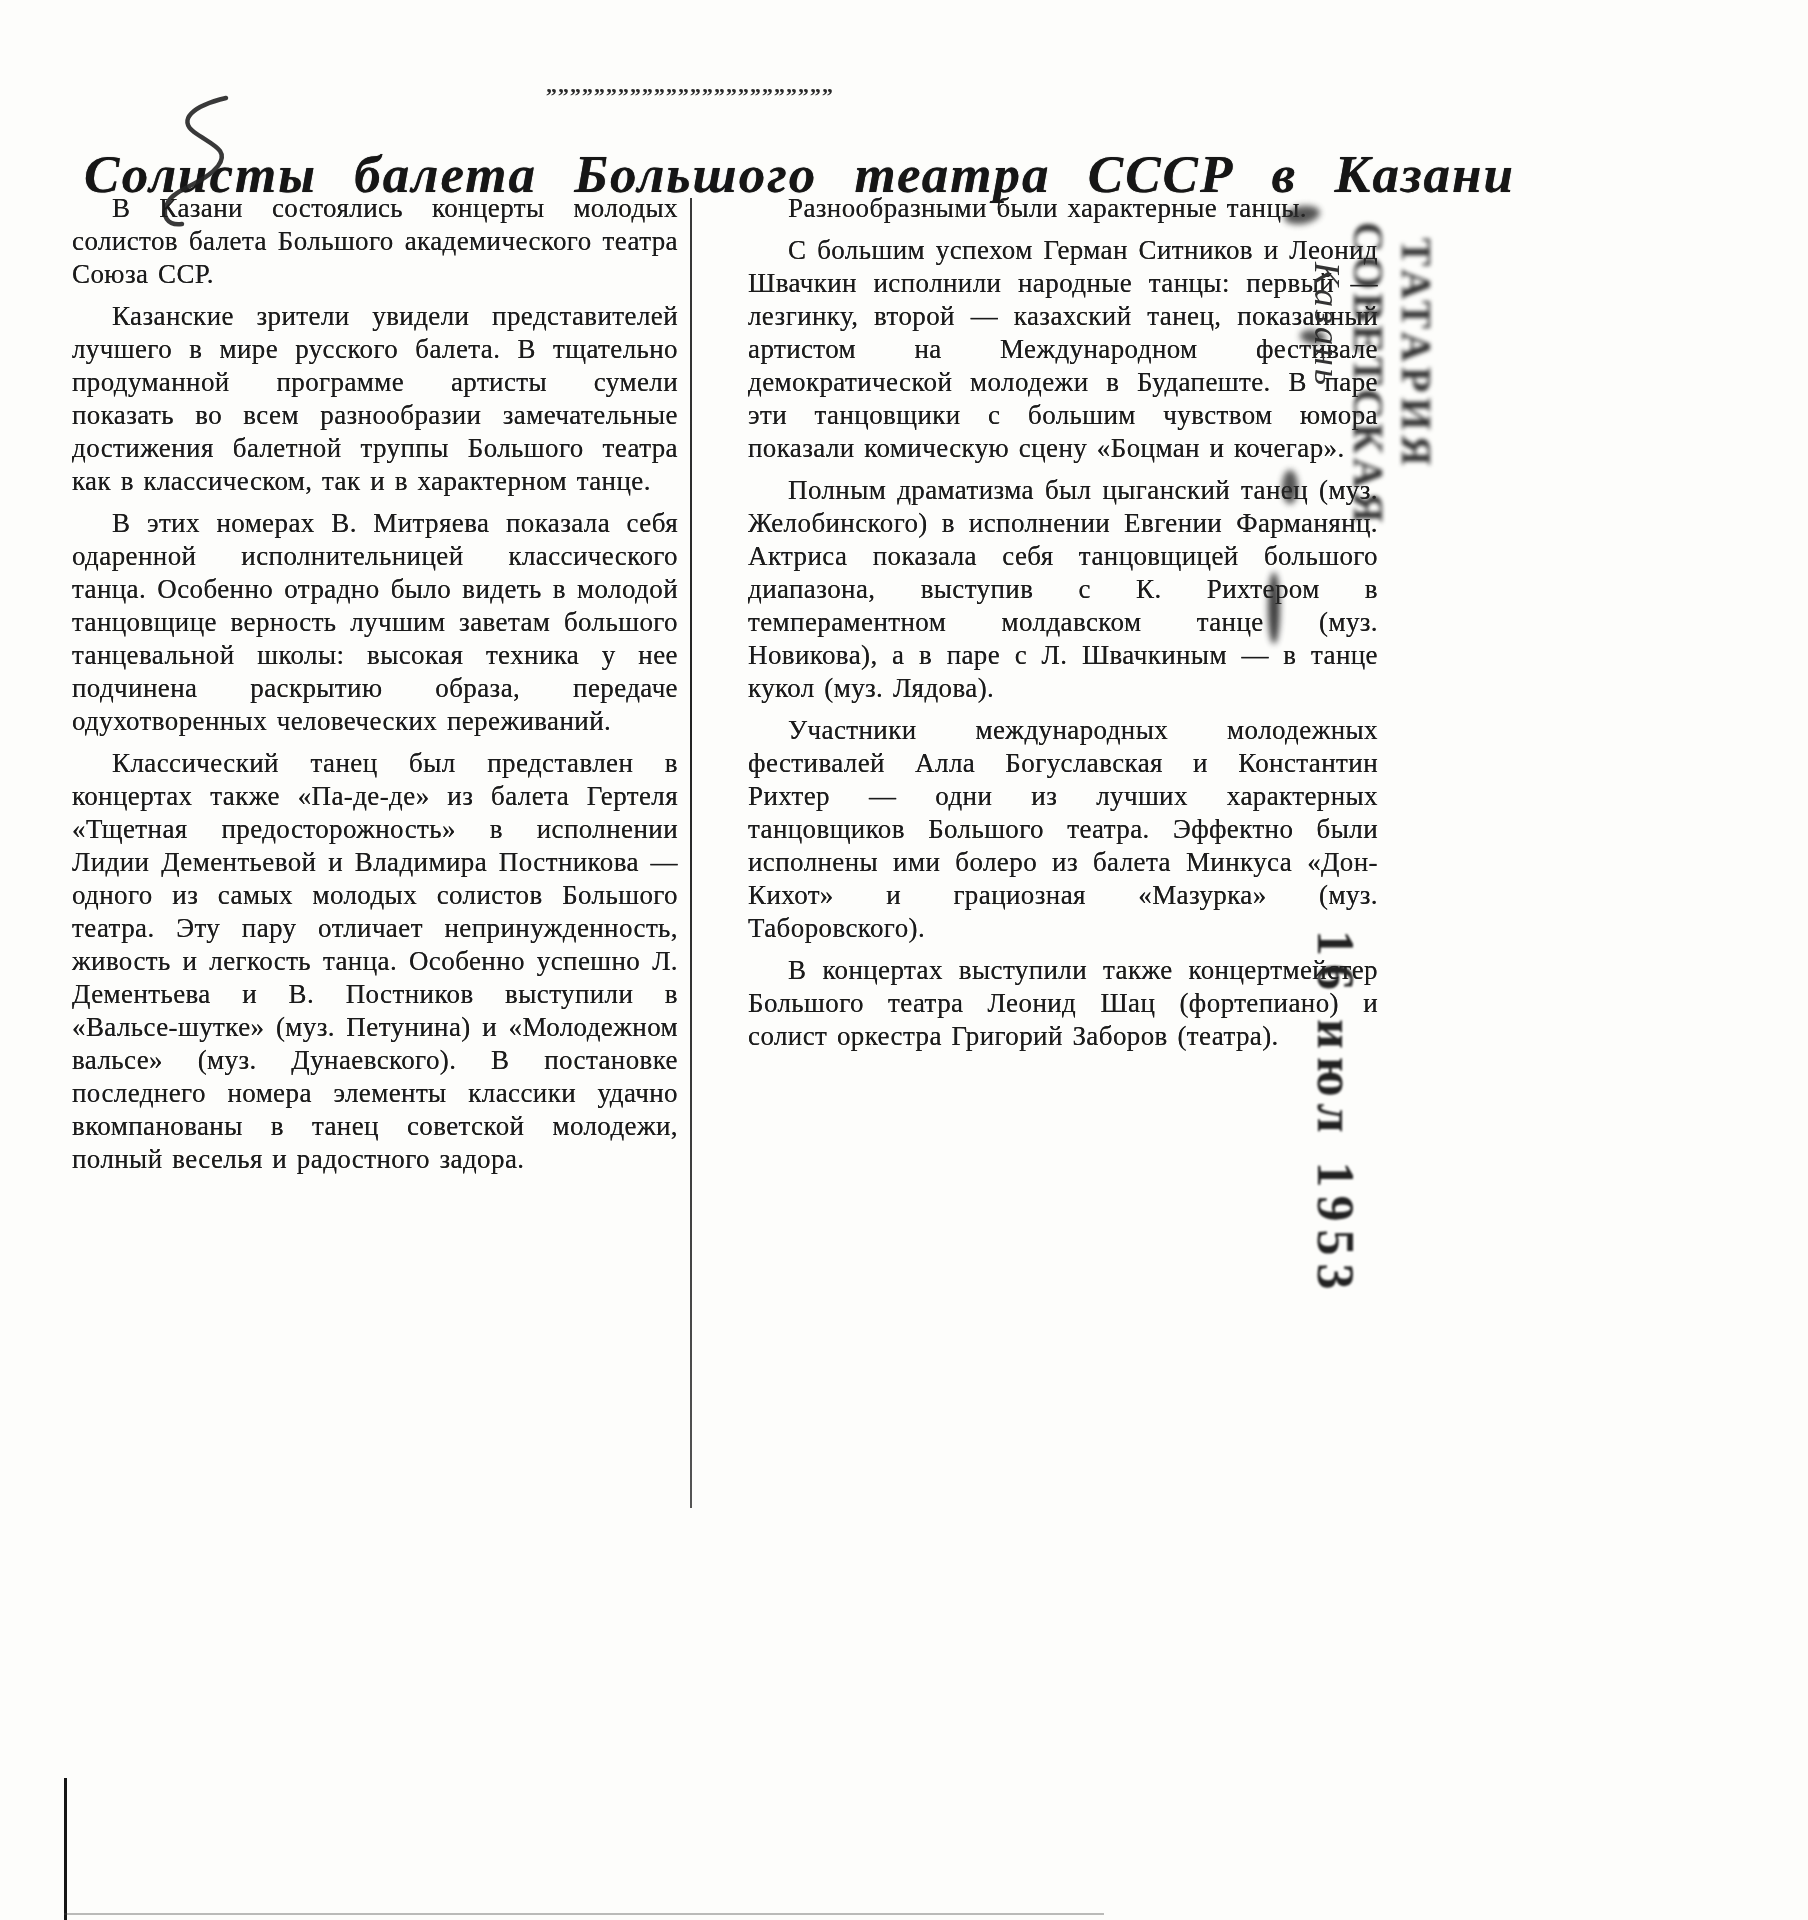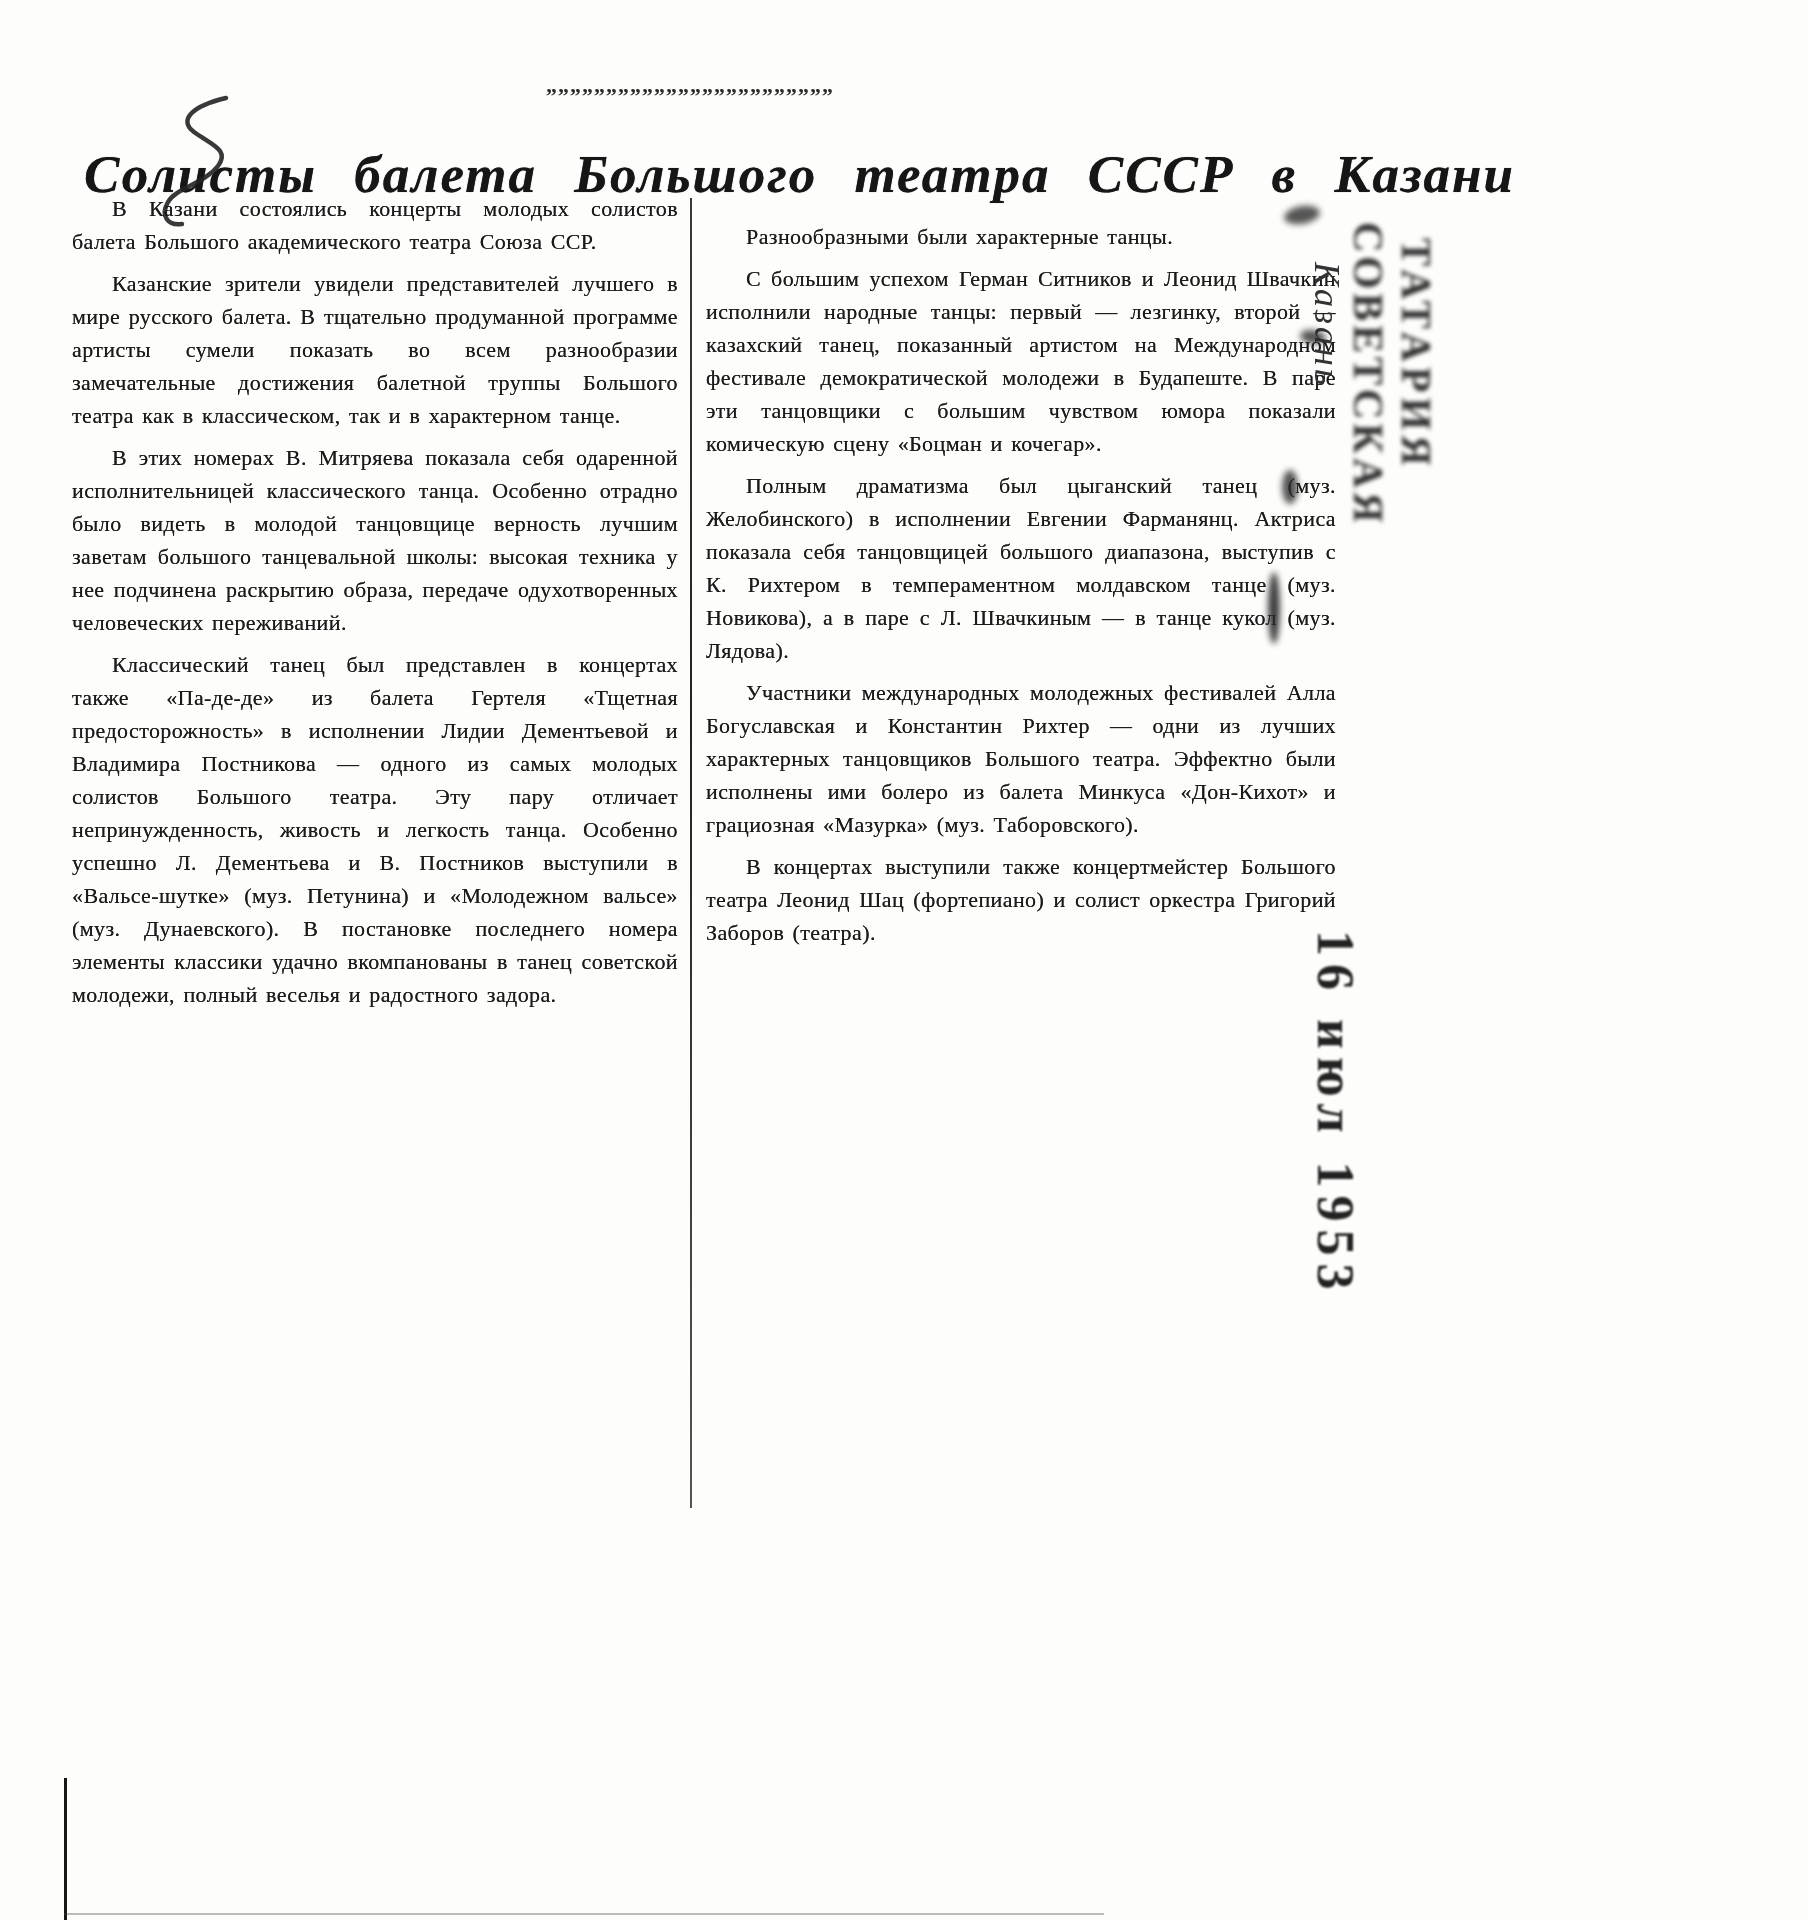--- a/index.html
+++ b/index.html
@@ -42,26 +42,26 @@
     word-spacing: 22px;
     color: #161616;
     text-shadow: 0 0 0.7px rgba(10,10,10,0.85);
     white-space: nowrap;
   }
   .col {
     position: absolute;
     top: 192px;
   }
   .col-left  { left: 72px;  width: 606px; }
-  .col-right { left: 706px; width: 630px; margin-top: 28px; }
+  .col-right { left: 748px; width: 630px; }
   .col p {
     margin: 0 0 9px 0;
     text-align: justify;
     text-indent: 40px;
-    font-size: 22px;
+    font-size: 27px;
     line-height: 33px;
     letter-spacing: 0.4px;
     word-spacing: 2.5px;
     color: #1b1b1b;
     text-shadow: 0 0 0.6px rgba(15,15,15,0.8);
   }
   .divider {
     position: absolute;
     top: 198px;
     left: 690px;

